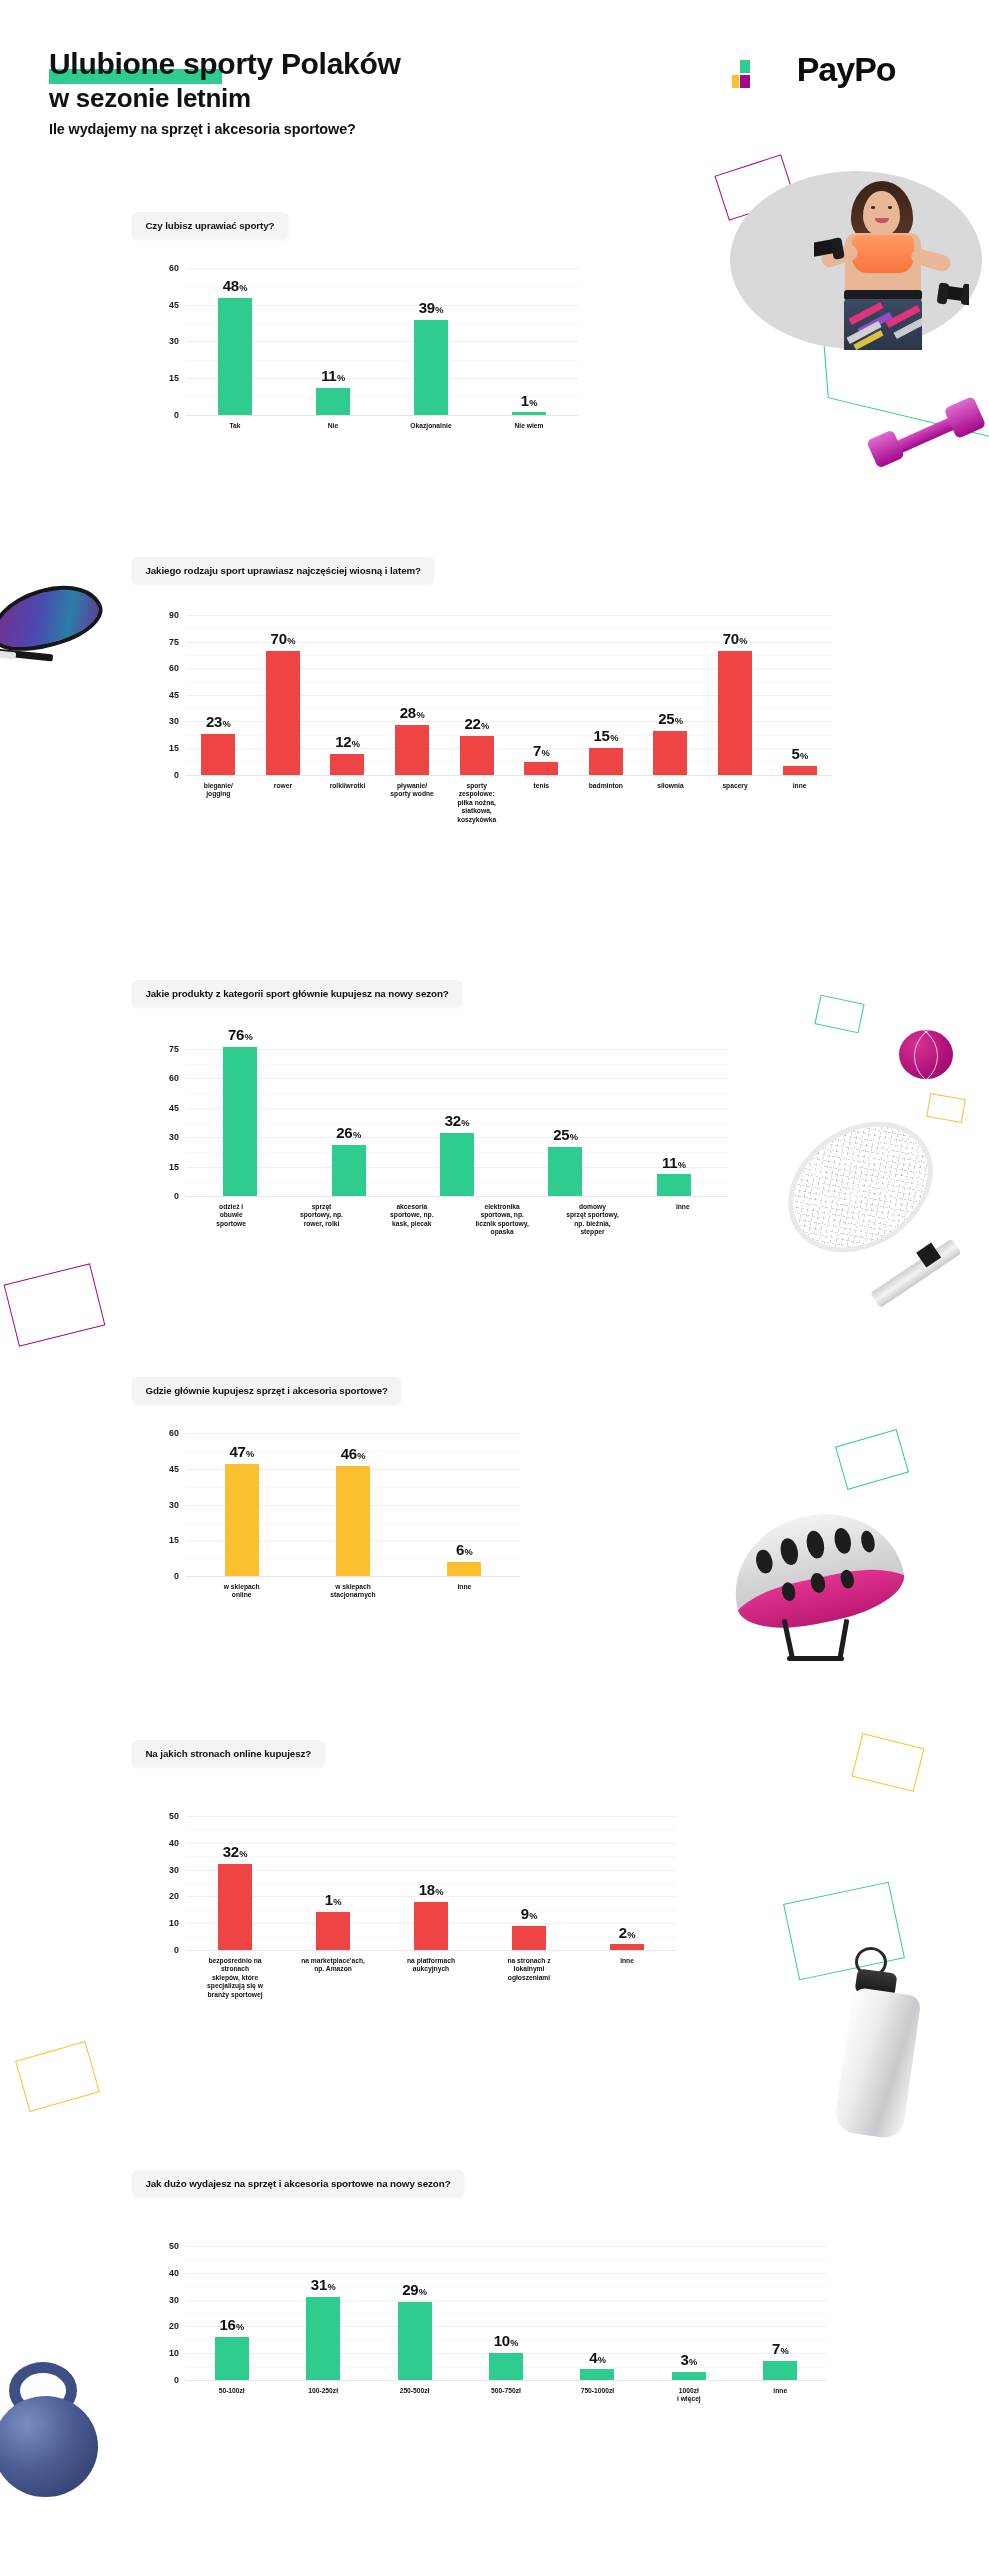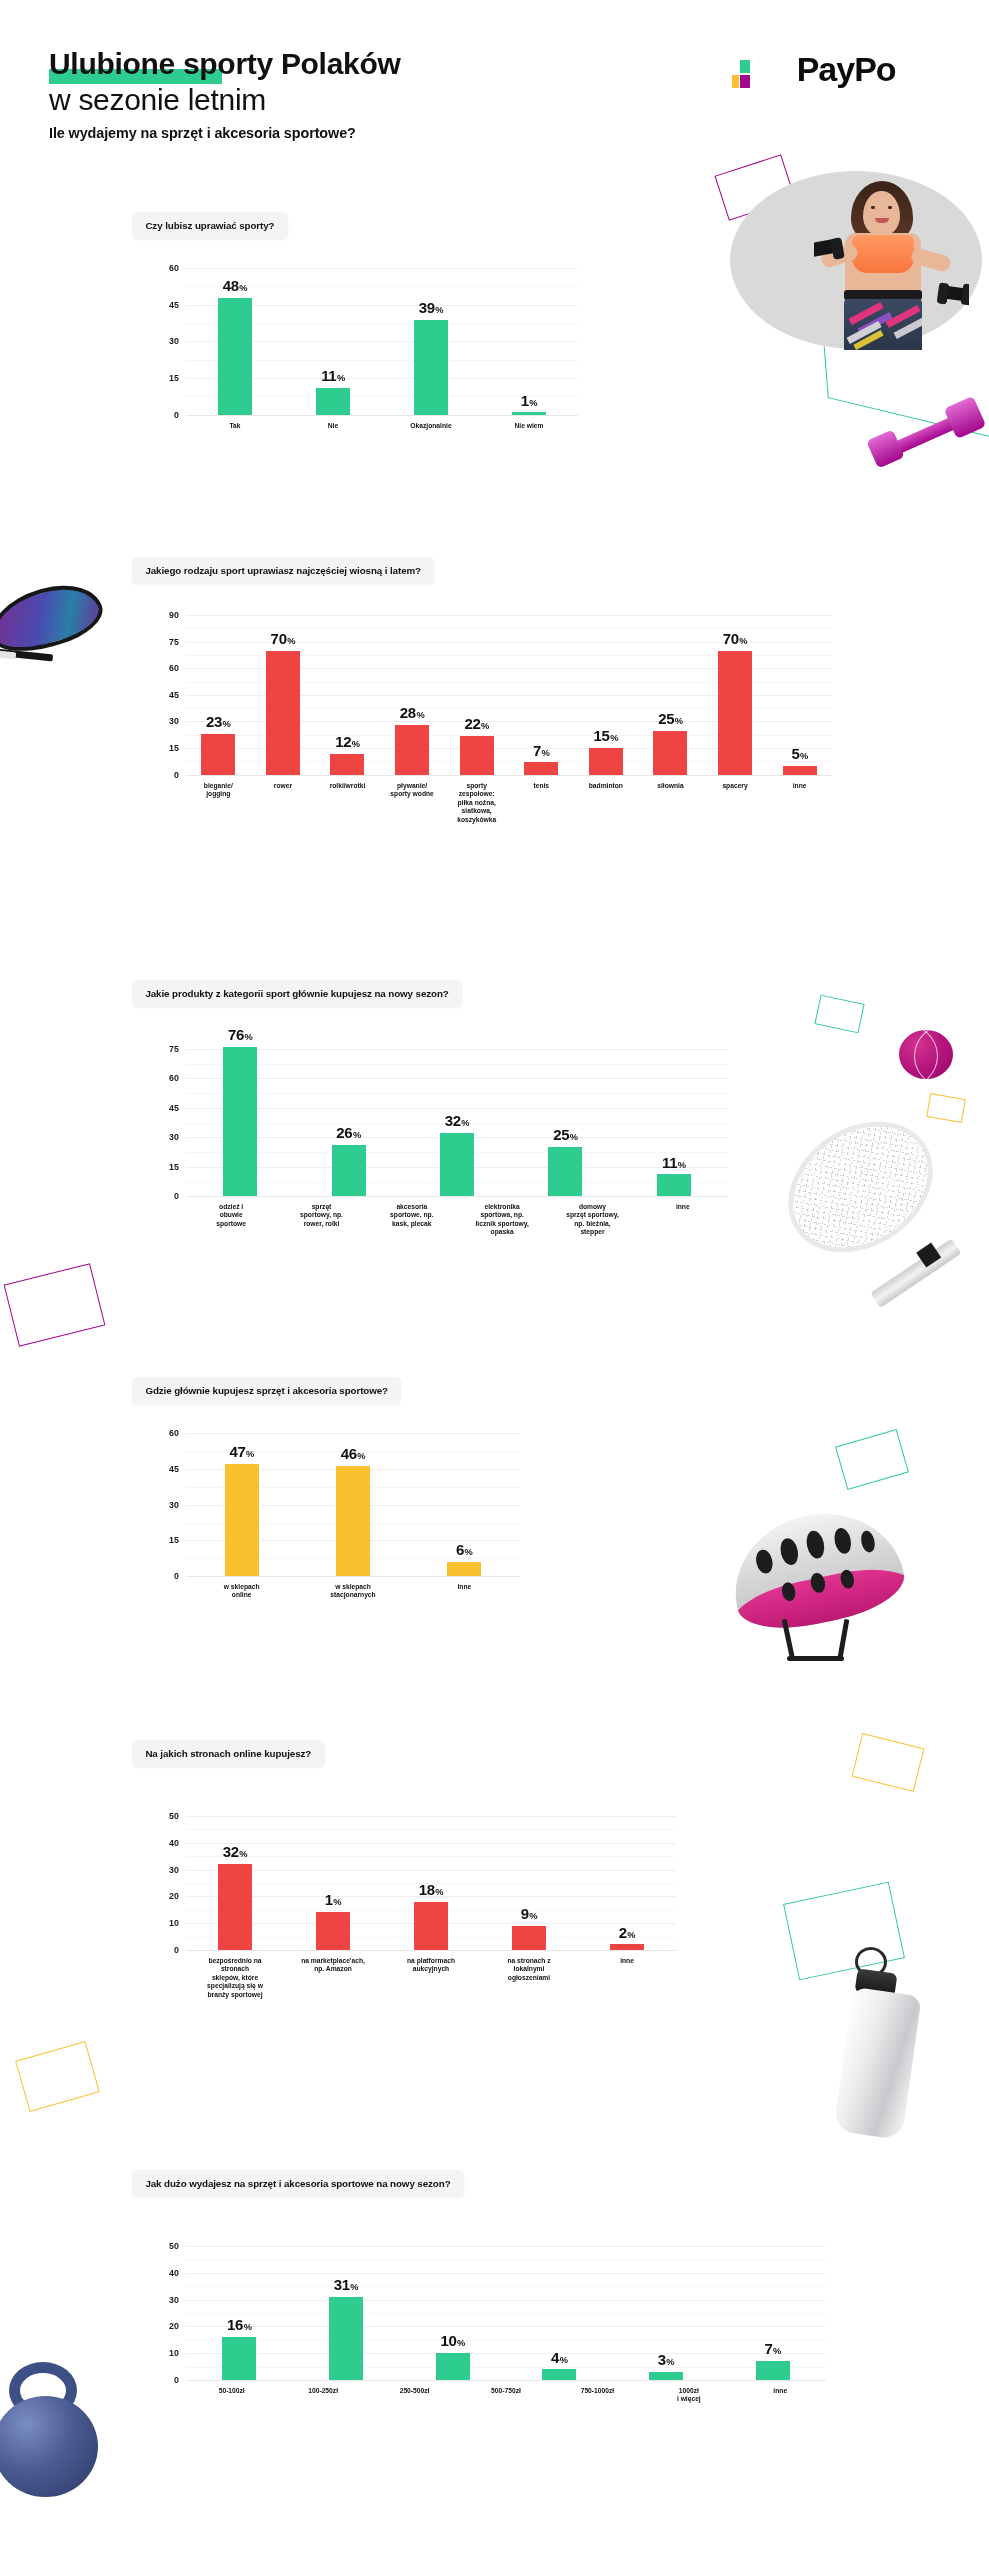--- a/index.html
+++ b/index.html
@@ -119,21 +119,21 @@
     border: 11.3px solid #3d4f85;
     border-bottom-color: transparent;
     border-radius: 50%;
   }
 
   
   .header { position: absolute; left: 0; top: 0; width: 838px; height: 170px; z-index: 3; }
   .title-wrap { position:absolute; left: 49px; top: 49px; }
   .title-l1 { position: relative; display:inline-block; font-size: 30px; line-height: 1.0; font-weight: 800; letter-spacing: -0.3px; white-space: nowrap; }
   .title-hl { position:absolute; left: 0; top: 20px; width: 173px; height: 15px; background: #2ECC8F; z-index:-1; }
-  .title-l2 { font-size: 30px; line-height: 1.02; font-weight: 400; letter-spacing: -0.3px; margin-top: 5.7px; white-space: nowrap; }
+  .title-l2 { font-size: 26px; line-height: 1.02; font-weight: 700; letter-spacing: -0.3px; margin-top: 5.7px; white-space: nowrap; }
   .subtitle { font-size: 14.4px; font-weight: 800; letter-spacing: -0.1px; margin-top: 9.8px; white-space: nowrap; }
 
   
   .paypo { position:absolute; display:flex; align-items:flex-start;gap:40px; }
   .paypo-mark { position:relative; display:block; }
   .pp-sq { position:absolute; }
   .paypo-text { font-weight: 800; letter-spacing: -1px; line-height: .82; color:#0c0c0c; }
 
   .logo-header { left: 732px; top: 56px; }
   .logo-header .paypo-mark { width: 21.6px; height: 32px; margin-right: 3.1px; }
@@ -651,20 +651,25 @@
           <div class="bar green" style="height: 43px;">
             <div class="bar-value"><span>16</span><span class="pct">%</span></div>
           </div>
         </div>
         <div class="barcell">
           <div class="bar green" style="height: 83px;">
             <div class="bar-value"><span>31</span><span class="pct">%</span></div>
           </div>
         </div>
         <div class="barcell">
+          <div class="bar green" style="height: 78px;">
+            <div class="bar-value"><span>29</span><span class="pct">%</span></div>
+          </div>
+        </div>
+        <div class="barcell">
           <div class="bar green" style="height: 27px;">
             <div class="bar-value"><span>10</span><span class="pct">%</span></div>
           </div>
         </div>
         <div class="barcell">
           <div class="bar green" style="height: 10.7px;">
             <div class="bar-value"><span>4</span><span class="pct">%</span></div>
           </div>
         </div>
         <div class="barcell">

